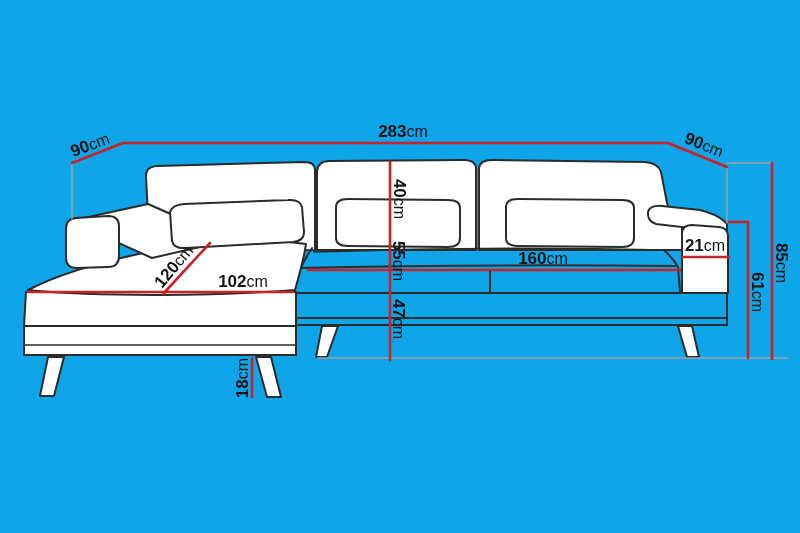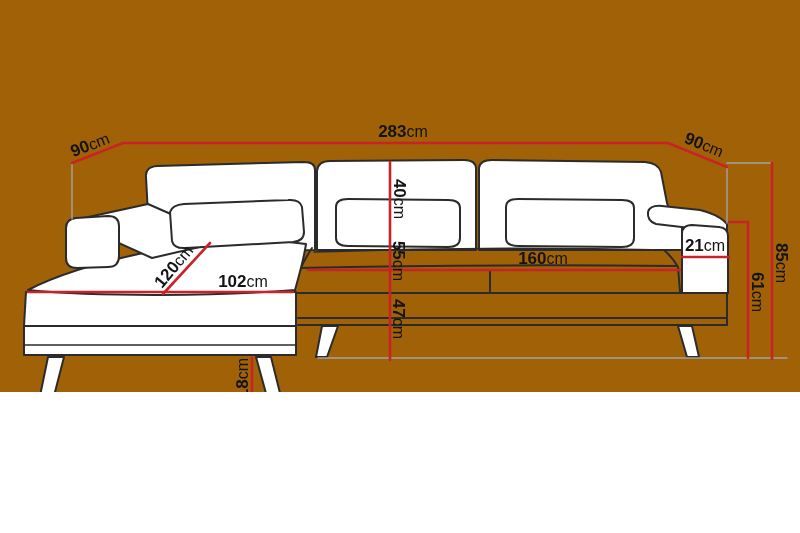--- a/index.html
+++ b/index.html
@@ -1,16 +1,16 @@
 <!DOCTYPE html>
 <html><head>
 <meta charset="utf-8">
 <style>
   html,body{margin:0;padding:0;background:#ffffff;}
-  .canvas{position:relative;width:800px;height:392px;background:#a16207;overflow:hidden;
+  .canvas{position:relative;width:800px;height:533px;background:#0ea5e9;overflow:hidden;
           font-family:"Liberation Sans",sans-serif;}
   svg{display:block;}
   .outline{stroke:#2b2b2b;stroke-width:2;fill:none;stroke-linejoin:round;stroke-linecap:round;}
   .outline-f{stroke:#2b2b2b;stroke-width:2;fill:#ffffff;stroke-linejoin:round;stroke-linecap:round;}
   .thin{stroke-width:1.6;}
   .guide{stroke:#a3a3a3;stroke-width:1.4;fill:none;stroke-linecap:round;}
   .dim{stroke:#c92327;stroke-width:2.6;fill:none;stroke-linecap:round;}
   text.dimlabel{fill:#141414;}
   .num{font-family:"Liberation Sans",sans-serif;font-weight:700;font-size:17px;}
   .unit{font-family:"Liberation Sans",sans-serif;font-weight:400;font-size:16px;}

